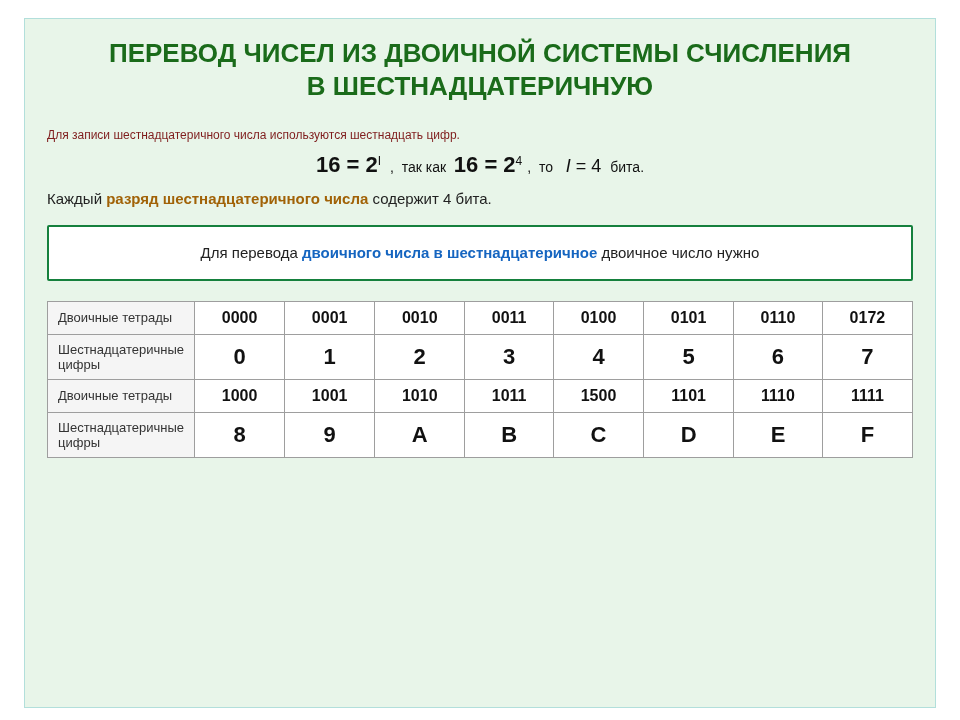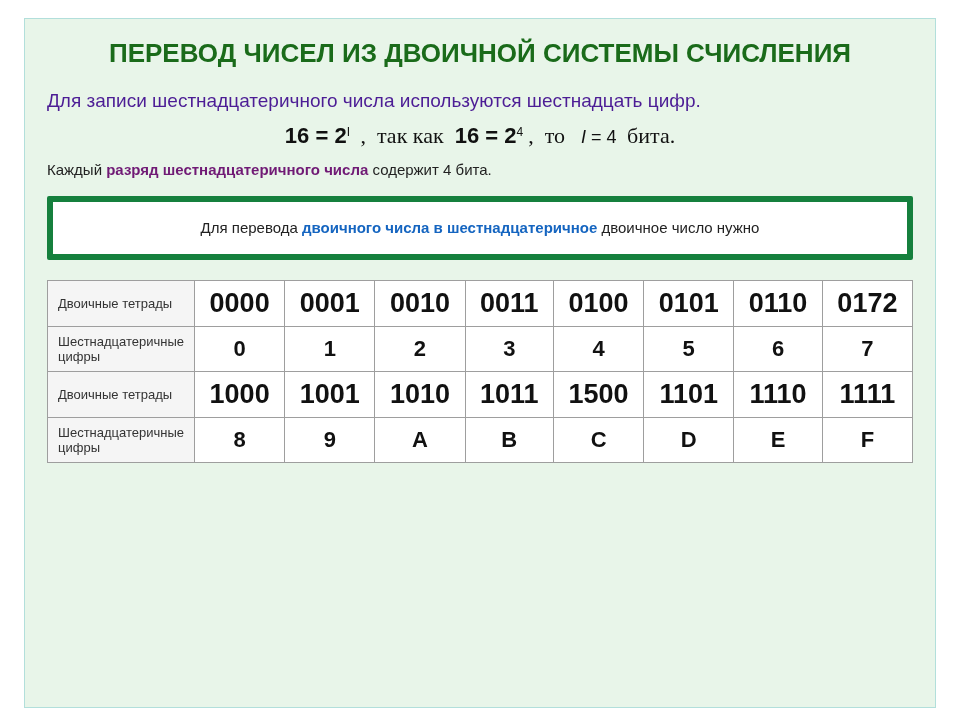--- a/index.html
+++ b/index.html
@@ -15,49 +15,49 @@
       border: 1px solid #b2dfdb;
       padding: 18px 22px 30px 22px;
       min-height: 690px;
     }
     .main-title {
       color: #1a6b1a;
       font-size: 26px;
       font-weight: bold;
       text-align: center;
       line-height: 1.25;
-      margin-bottom: 17px;
+      margin-bottom: 24px;
       font-family: Arial, sans-serif;
     }
     .intro-text {
-      font-size: 19px;
-      color: #4c1d95;
+      font-size: 12px;
+      color: #7f1d1d;
       margin-bottom: 6px;
       line-height: 1.5;
     }
     .formula-line {
       font-size: 18px;
       text-align: center;
       margin: 8px 0 10px 0;
       color: #111;
       font-family: Arial, sans-serif;
     }
     .formula-line sup { font-size: 12px; vertical-align: super; }
     .emphasis-text {
       font-size: 15px;
       color: #222;
       margin-bottom: 14px;
       line-height: 1.5;
     }
     .highlight-blue {
-      color: #701a75;
+      color: #a16207;
       font-weight: bold;
     }
     .box-highlight {
-      border: 6px solid #15803d;
+      border: 2px solid #15803d;
       background: #fff;
       border-radius: 2px;
       padding: 14px 20px;
       margin: 12px 0 20px 0;
       font-size: 15px;
       color: #222;
       text-align: center;
       line-height: 1.6;
     }
     .box-highlight .link-text {
@@ -82,51 +82,51 @@
     }
     table.conv-table td.label-cell {
       text-align: left;
       font-size: 13px;
       color: #333;
       width: 115px;
       background: #f5f5f5;
       font-style: normal;
     }
     table.conv-table td.binary-val {
-      font-size: 27px;
+      font-size: 16px;
       font-weight: bold;
       color: #111;
     }
     table.conv-table td.hex-val {
       font-size: 22px;
       font-weight: bold;
       color: #111;
     }
     .bold-16 {
       font-size: 22px;
       font-weight: bold;
     }
     .normal-text {
-      font-size: 22px;
-      font-family: Liberation Serif, serif;
+      font-size: 14px;
     }
     .italic-I {
       font-style: italic;
       font-size: 18px;
     }
     .bold-equals {
       font-size: 18px;
     }
   </style>
 </head>
 <body>
 
 <div class="page-wrapper">
   <div class="main-title">
     <span>ПЕРЕВОД ЧИСЕЛ ИЗ ДВОИЧНОЙ СИСТЕМЫ СЧИСЛЕНИЯ</span><br>
+    <span>В ШЕСТНАДЦАТЕРИЧНУЮ</span>
   </div>
 
   <div class="intro-text">
     <span>Для записи шестнадцатеричного числа используются шестнадцать цифр.</span>
   </div>
 
   <div class="formula-line">
     <span class="bold-16">16 = 2</span><sup>I</sup>
     <span class="normal-text">&nbsp;, &nbsp;так как&nbsp; </span>
     <span class="bold-16">16 = 2</span><sup>4</sup>

